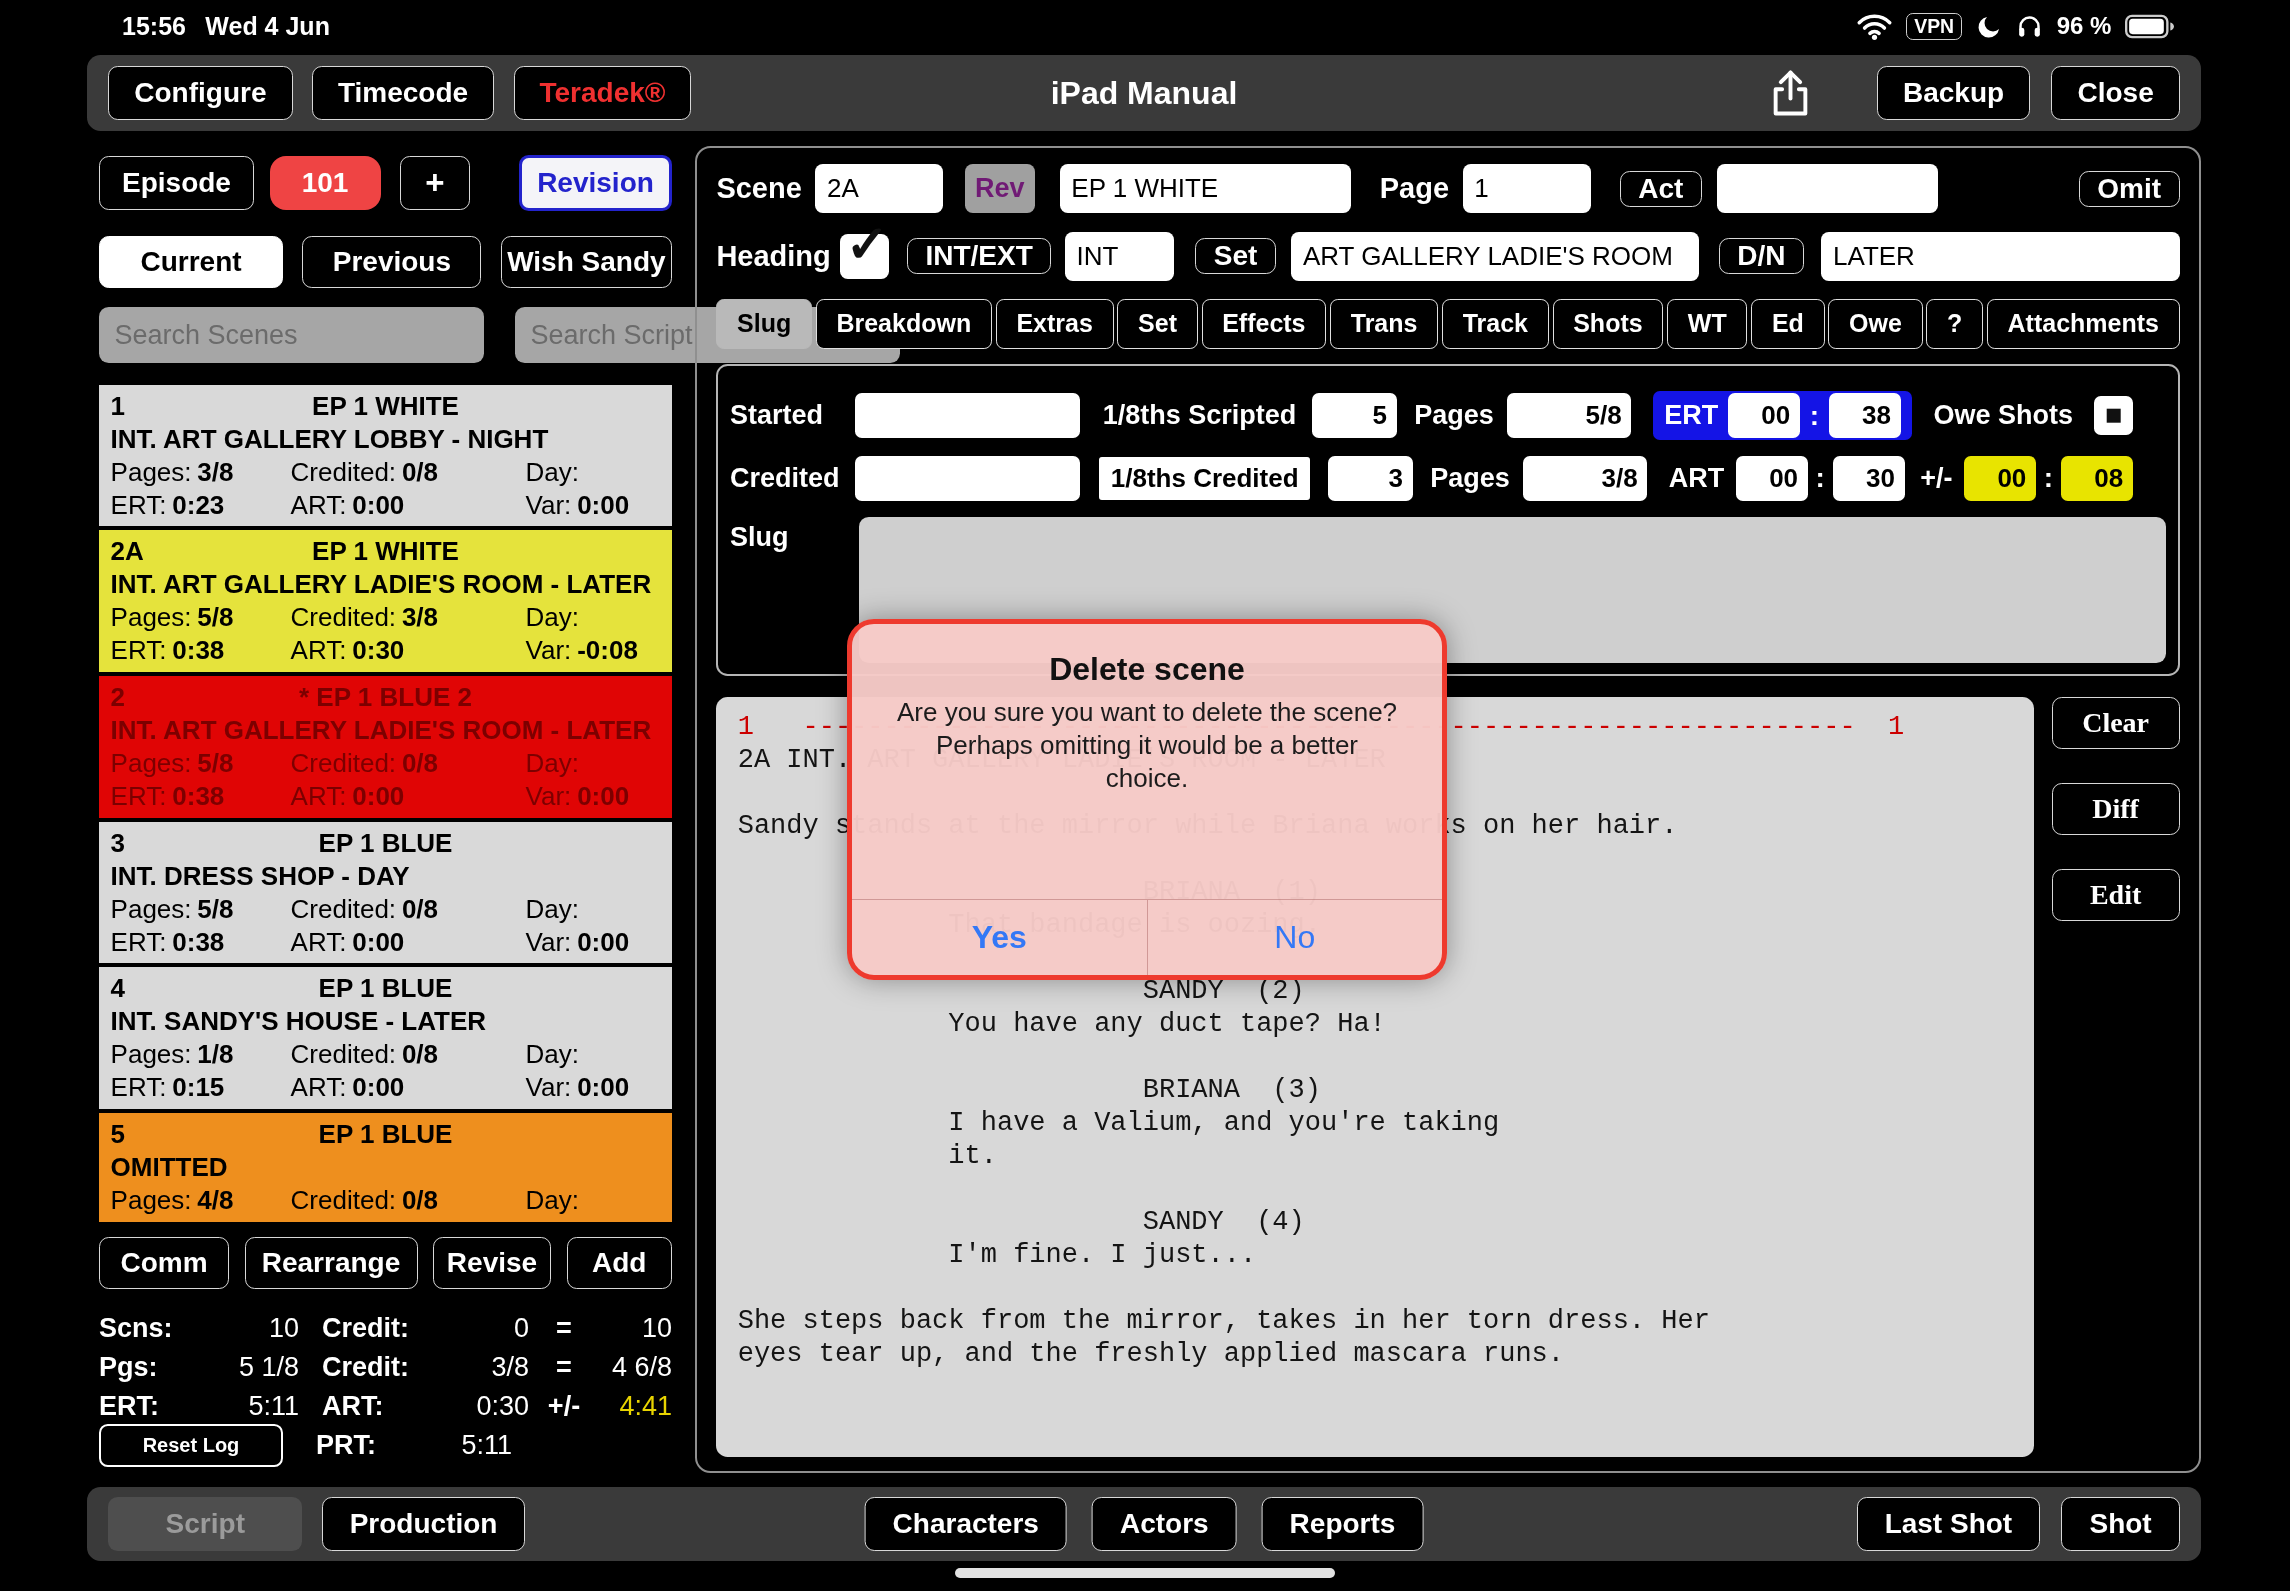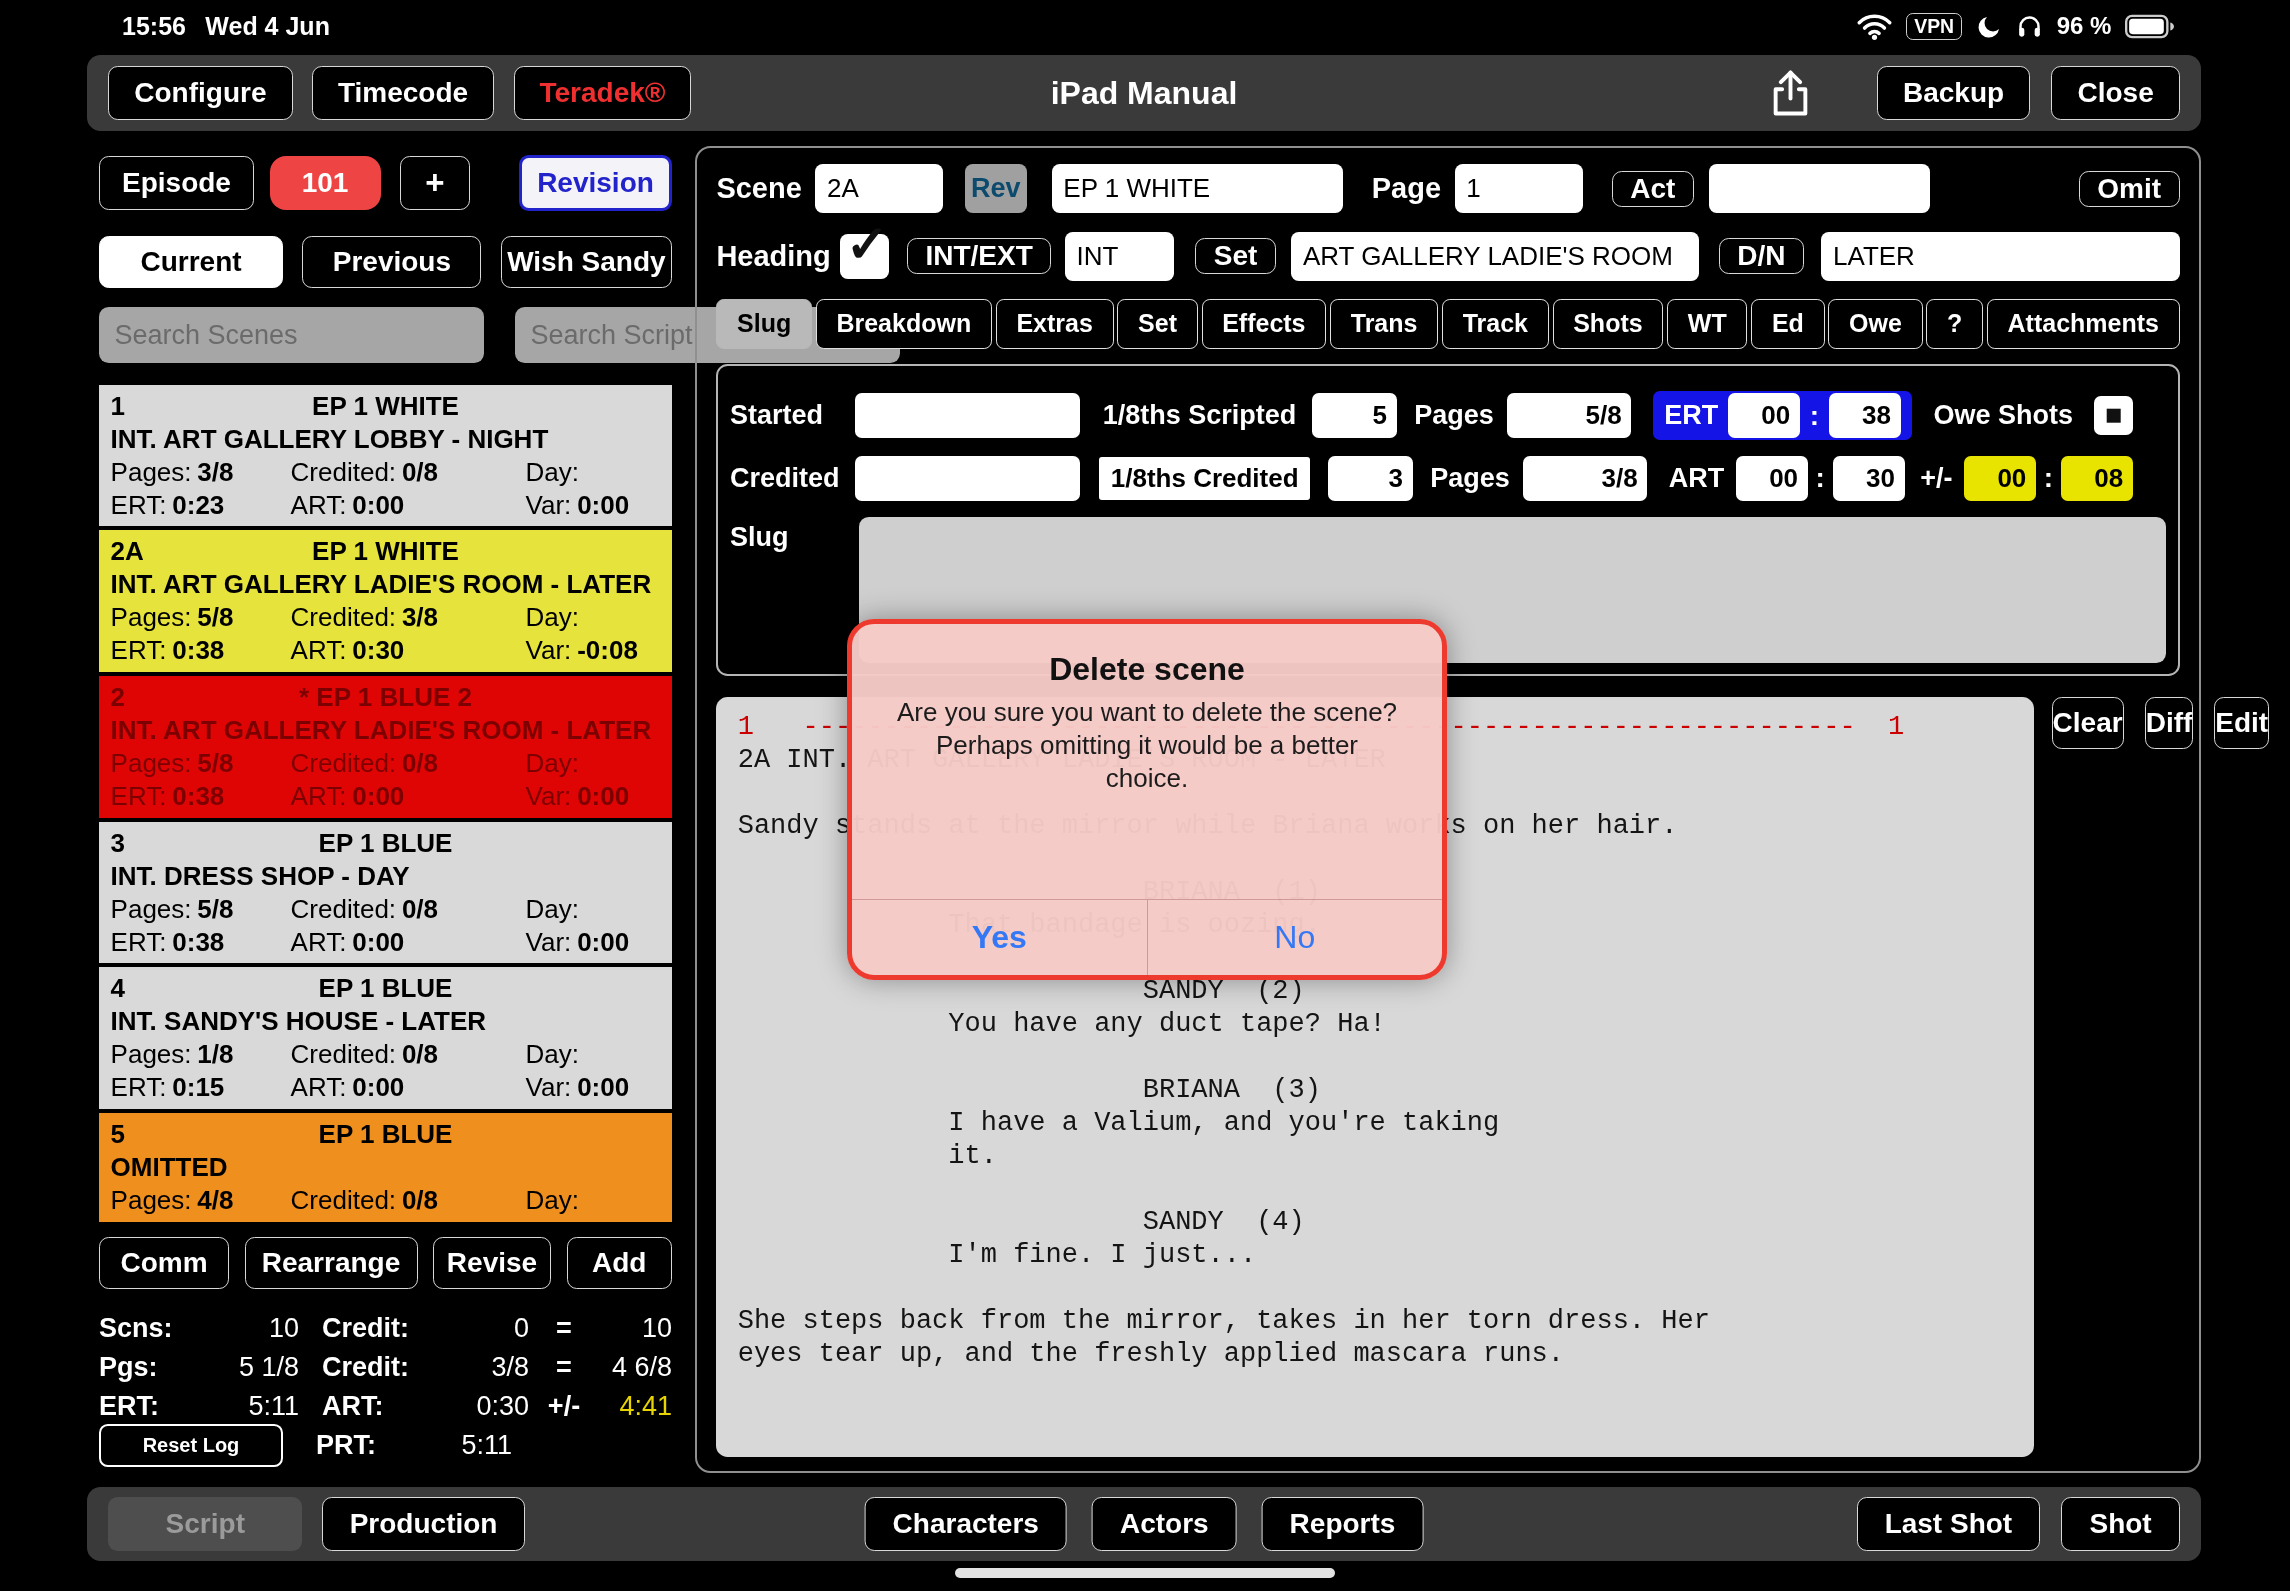--- a/index.html
+++ b/index.html
@@ -62,21 +62,21 @@
   .reset-btn{width:184px;height:43px;border:2.9px solid #fff;border-radius:8.7px;font-size:20px;font-weight:700;display:flex;align-items:center;justify-content:center;background:#000;color:#fff;}
   .prt-l{margin-left:33px;font-weight:700;}
   .prt-v{margin-left:29px;width:107px;text-align:right;}
   
   .main{position:absolute;left:695px;top:146px;width:1506px;height:1327px;border:2.9px solid #8f8f8f;border-radius:15.5px;padding:13.6px 19.4px;display:flex;flex-direction:column;}
   .m-row{display:flex;align-items:center;height:54px;flex:none;}
   .m-label{color:#fff;font-weight:700;font-size:29px;white-space:nowrap;}
   .m-input{background:#fff;border:none;border-radius:7.8px;height:49px;font-size:26px;color:#000;padding:0 11.6px;font-family:inherit;}
   .num-input{text-align:right;font-weight:600;}
   .m-btn{height:36px;padding:0 17.5px;}
-  .rev-gray{width:62px;height:49px;margin-left:21.3px;background:#a0a0a0;border:none;color:#0c4a6e;border-radius:7.8px;font-size:27px;font-weight:700;display:flex;align-items:center;justify-content:center;}
+  .rev-gray{width:70px;height:49px;margin-left:21.3px;background:#a0a0a0;border:none;color:#701a75;border-radius:7.8px;font-size:27px;font-weight:700;display:flex;align-items:center;justify-content:center;}
   .row2{margin-top:13.6px;}
   .chk{width:49px;height:45px;background:#fff;border-radius:7.8px;position:relative;margin-left:9.7px;flex:none;}
   .chk .mark{position:absolute;left:4.9px;top:-15.5px;font-size:52px;font-weight:700;color:#111;line-height:1;}
   .tabs{margin-top:15.5px;display:flex;gap:3.9px;flex:none;}
   .tab{flex:1 1 auto;height:50px;padding:0 13.6px;border:1.9px solid #e0e0e0;border-radius:7.8px;background:#000;color:#fff;font-weight:700;font-size:25px;display:flex;align-items:center;justify-content:center;white-space:nowrap;}
   .tab.active{background:#b9b9b9;color:#000;border-color:#b9b9b9;}
   .inner-box{margin-top:15.5px;border:2.9px solid #b5b5b5;border-radius:11.6px;padding:11.6px;flex:none;}
   .blue-bar{background:#1414e6;border-radius:5.8px;height:52px;display:flex;align-items:center;padding:0 15.5px;}
   .bb-label{font-weight:700;font-size:28px;color:#fff;white-space:nowrap;}
   .bb-input{height:39px;border-radius:6.8px;border:none;background:#fff;font-size:25px;padding:0 9.7px;font-family:inherit;}
@@ -90,21 +90,21 @@
   .owe-box{width:39px;height:39px;background:#fff;border-radius:6.8px;margin-left:21.3px;position:relative;flex:none;}
   .owe-box::after{content:"";position:absolute;left:50%;top:50%;width:14.6px;height:14.6px;transform:translate(-50%,-50%);background:#111;}
   .boxed-label{margin-left:17.5px;height:47px;padding:0 11.6px;background:#fff;border:2.9px solid #000;border-radius:4.9px;color:#000;font-weight:700;font-size:26px;display:flex;align-items:center;white-space:nowrap;}
   .yellow-field{background:#e8e400;font-weight:700;}
   .slug-row{margin-top:13.6px;display:flex;align-items:flex-start;}
   .slug-box{flex:1;margin-left:13.6px;height:146px;background:#cfcfcf;border-radius:9.7px;}
   .script-row{margin-top:21.3px;display:flex;flex:1;min-height:0;}
   .script-panel{flex:1;background:#d8d8d8;border-radius:11.6px;padding:13.6px 21.3px;overflow:hidden;}
   .pb-line{font-family:"Liberation Mono", monospace;font-size:27px;line-height:33px;color:#cc0000;white-space:pre;}
   pre.script{font-family:"Liberation Mono", monospace;font-size:27px;line-height:33px;color:#141414;white-space:pre;}
-  .side-col{width:128px;margin-left:17.5px;display:flex;flex-direction:row;gap:21px;}
+  .side-col{width:128px;margin-left:17.5px;display:flex;flex-direction:column;gap:34px;font-family:Liberation Serif, serif;}
   .side-btn{height:52px;}
   
   .bottom-toolbar{position:absolute;left:87px;right:89px;top:1487px;height:74px;background:#3a3a3a;border-radius:13.6px;display:flex;align-items:center;padding:0 21.3px;}
   .bt-btn{height:54px;padding:0 27px;}
   .script-dis{width:194px;height:54px;background:#4e4e4e;border:none;color:#9b9b9b;border-radius:9.7px;font-size:28px;font-weight:700;display:flex;align-items:center;justify-content:center;}
   .bt-center{position:absolute;left:50%;transform:translateX(-50%);display:flex;gap:25px;}
   .bt-right{margin-left:auto;display:flex;gap:21.3px;}
   .home-indicator{position:absolute;left:50%;transform:translateX(-50%);top:1568px;width:380px;height:9.7px;border-radius:5.8px;background:#e2e2e2;}
   
   .dialog{position:absolute;left:847px;top:619px;width:600px;height:361px;background:rgba(246,202,199,0.97);border:5.8px solid #ee3a2e;border-radius:27px;z-index:20;display:flex;flex-direction:column;box-shadow:0 0 29px rgba(0,0,0,.35);}

